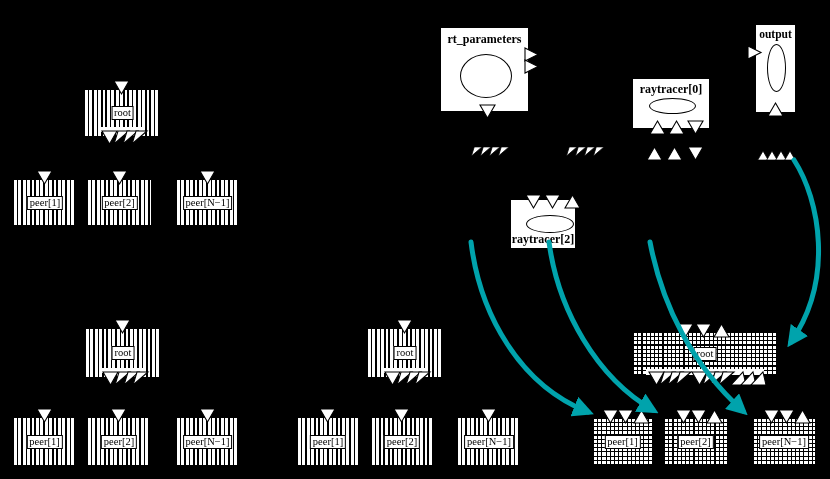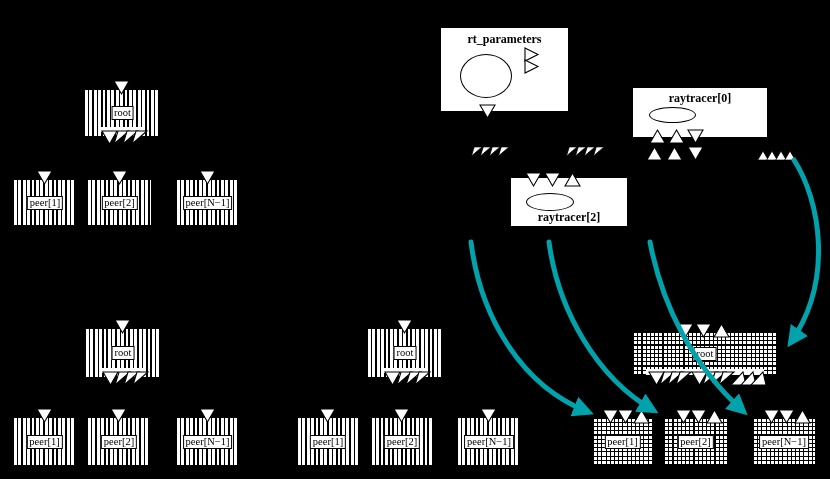--- a/index.html
+++ b/index.html
@@ -3,21 +3,21 @@
 <meta charset="utf-8">
 <style>
   html,body{margin:0;padding:0;background:#000;}
   .stage{position:relative;width:830px;height:479px;background:#000;overflow:hidden;
          font-family:"Liberation Serif", serif;}
   .node{position:absolute;}
   .stripes{background:repeating-linear-gradient(90deg,#fff 0,#fff 2.7px,#000 2.7px,#000 4.4px);}
   .gridpat{background-color:#fff;
     background-image:repeating-linear-gradient(0deg,#000 0,#000 1.1px,transparent 1.1px,transparent 4.2px),
                      repeating-linear-gradient(90deg,#000 0,#000 1.1px,transparent 1.1px,transparent 4.2px);}
-  .whitebox{background:#fff;padding-left:40px;}
+  .whitebox{background:#fff;}
   .nlabel{position:absolute;left:50%;top:50%;transform:translate(-50%,-50%);
           background:#fff;border:1px solid #000;padding:0 2px;font-size:10.5px;
           line-height:12px;white-space:nowrap;color:#000;}
   .blabel{position:absolute;left:0;width:100%;text-align:center;font-weight:bold;
           font-size:12px;line-height:13px;color:#000;white-space:nowrap;}
   .ell{position:absolute;border:1.3px solid #000;border-radius:50%;}
   .wbar{position:absolute;background:#fff;}
   .stem{position:absolute;width:1px;background:#fff;}
   .tri{position:absolute;line-height:0;}
   svg.overlay{position:absolute;left:0;top:0;z-index:10;pointer-events:none;}
@@ -334,42 +334,56 @@
           <polygon points="1,1 14,7.5 1,14" fill="#fff" stroke="#000" stroke-width="1.1"></polygon>
         </svg>
       </span>
     <span class="tri" style="left:38px;bottom:-8px">
         <svg width="17" height="15" viewBox="0 0 17 15" style="overflow:visible;display:block">
           <polygon points="1,1 16,1 8.5,14" fill="#fff" stroke="#000" stroke-width="1.1"></polygon>
         </svg>
       </span>
   </div>
 
-  <div class="node whitebox" style="left:633px;top:88px;width:94px;height:49px">
+  <div class="node whitebox" style="left:633px;top:79px;width:76px;height:49px">
     <span class="blabel" style="top:4px">raytracer[0]</span>
     <span class="ell" style="left:16px;top:19px;width:45px;height:14px"></span>
     <span class="tri" style="left:16px;bottom:-7px">
         <svg width="17" height="15" viewBox="0 0 17 15" style="overflow:visible;display:block">
           <polygon points="8.5,1 16,14 1,14" fill="#fff" stroke="#000" stroke-width="1.1"></polygon>
         </svg>
       </span>
     <span class="tri" style="left:35px;bottom:-7px">
         <svg width="17" height="15" viewBox="0 0 17 15" style="overflow:visible;display:block">
           <polygon points="8.5,1 16,14 1,14" fill="#fff" stroke="#000" stroke-width="1.1"></polygon>
         </svg>
       </span>
     <span class="tri" style="left:54px;bottom:-7px">
         <svg width="17" height="15" viewBox="0 0 17 15" style="overflow:visible;display:block">
           <polygon points="1,1 16,1 8.5,14" fill="#fff" stroke="#000" stroke-width="1.1"></polygon>
         </svg>
       </span>
   </div>
 
-
-  <div class="node whitebox" style="left:511px;top:178px;width:76px;height:48px">
+  <div class="node whitebox" style="left:756px;top:25px;width:39px;height:87px">
+    <span class="blabel" style="top:3px;font-size:11.5px">output</span>
+    <span class="ell" style="left:11px;top:19px;width:17px;height:46px"></span>
+    <span class="tri" style="left:-9px;top:20px">
+        <svg width="17" height="15" viewBox="0 0 17 15" style="overflow:visible;display:block">
+          <polygon points="1,1 14,7.5 1,14" fill="#fff" stroke="#000" stroke-width="1.1"></polygon>
+        </svg>
+      </span>
+    <span class="tri" style="left:11px;bottom:-5px">
+        <svg width="17" height="15" viewBox="0 0 17 15" style="overflow:visible;display:block">
+          <polygon points="8.5,1 16,14 1,14" fill="#fff" stroke="#000" stroke-width="1.1"></polygon>
+        </svg>
+      </span>
+  </div>
+
+  <div class="node whitebox" style="left:511px;top:200px;width:64px;height:48px">
     <span class="tri" style="left:14px;top:-6px">
         <svg width="17" height="15" viewBox="0 0 17 15" style="overflow:visible;display:block">
           <polygon points="1,1 16,1 8.5,14" fill="#fff" stroke="#000" stroke-width="1.1"></polygon>
         </svg>
       </span>
     <span class="tri" style="left:33px;top:-6px">
         <svg width="17" height="15" viewBox="0 0 17 15" style="overflow:visible;display:block">
           <polygon points="1,1 16,1 8.5,14" fill="#fff" stroke="#000" stroke-width="1.1"></polygon>
         </svg>
       </span>

